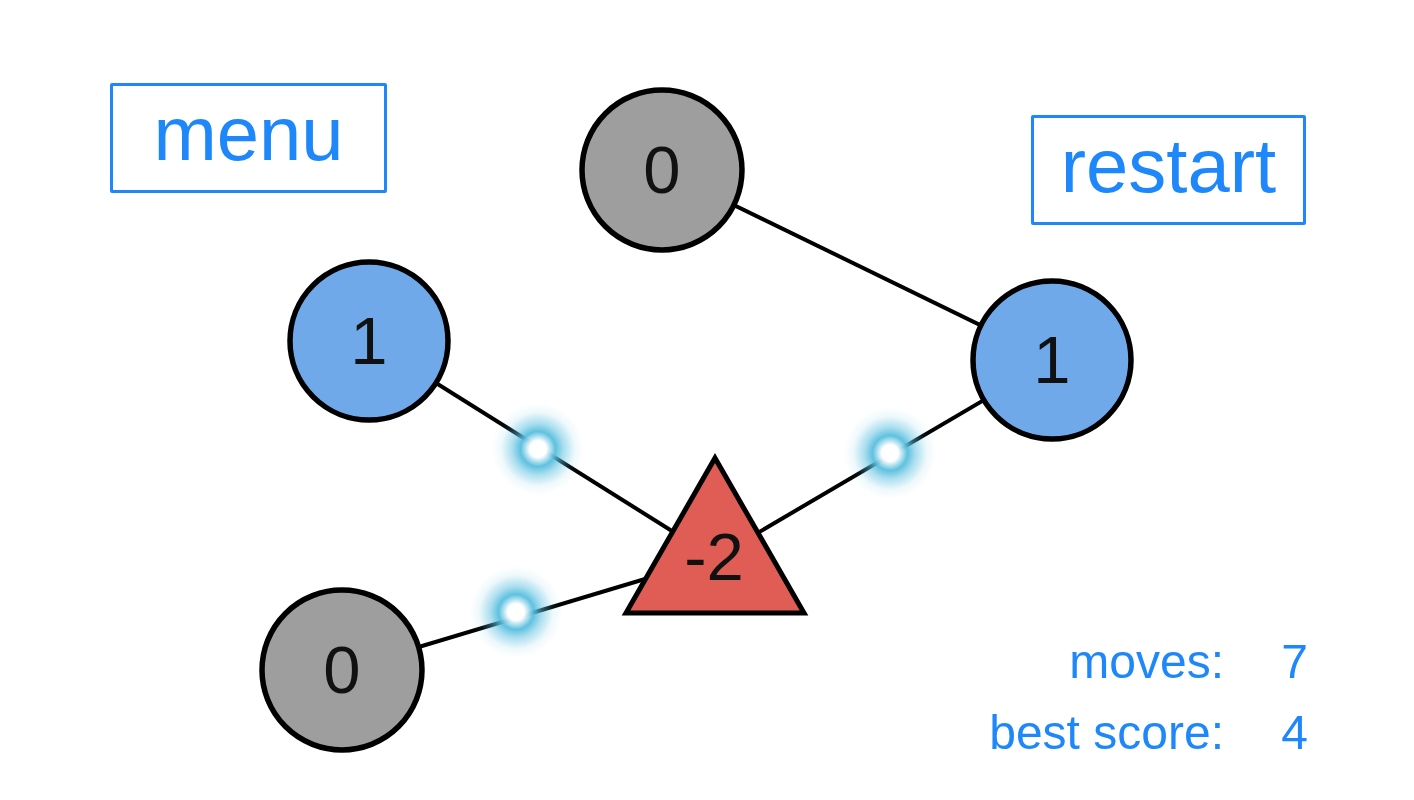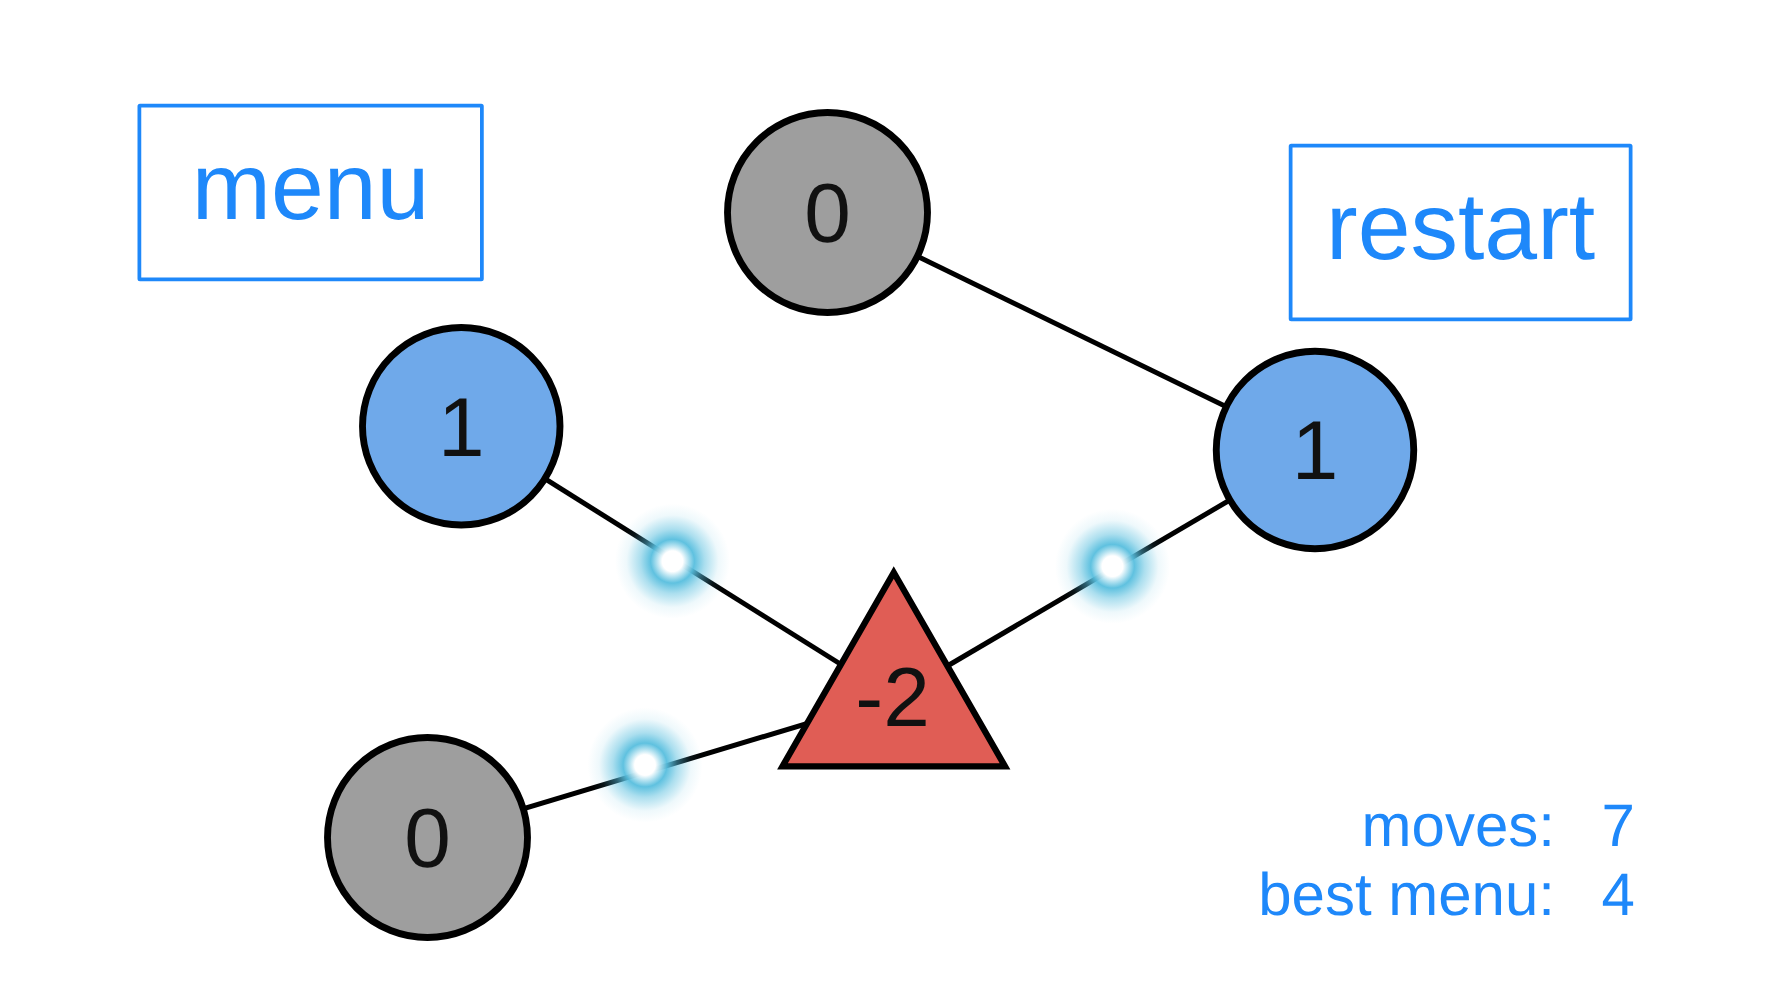--- a/index.html
+++ b/index.html
@@ -14,21 +14,21 @@
   #graph {
     position: absolute;
     left: 0; top: 0;
     width: 1414px;
     height: 800px;
     display: block;
   }
   .btn {
     position: absolute;
     top: 83px;
-    height: 142px;
+    height: 110px;
     box-sizing: border-box;
     background: #ffffff;
     border: 3px solid var(--accent);
     border-radius: 2px;
     color: var(--accent);
     font-family: "Liberation Sans", sans-serif;
     font-weight: 300;
     font-size: 76px;
     line-height: 1;
     display: flex;
@@ -44,20 +44,21 @@
     right: 106px;
     top: 636px;
     display: grid;
     grid-template-columns: auto 64px;
     row-gap: 4px;
     color: var(--accent);
     font-weight: 300;
     font-size: 48px;
     line-height: 51px;
     text-align: right;
+    gap: 20px;
   }
   .stat-label { text-align: right; }
   .stat-value { text-align: right; }
 </style>
 </head>
 <body>
 
 <div class="screen" style="--accent: #1E88FA;">
 
   <svg id="graph" viewBox="0 0 1414 800" xmlns="http://www.w3.org/2000/svg">
@@ -90,17 +91,17 @@
       <text x="342" y="670" dy="0.35em" text-anchor="middle" fill="#111111" font-family="&quot;Liberation Sans&quot;, sans-serif" font-size="67" font-weight="300" pointer-events="none">0</text>
     </svg>
 
   <button class="btn menu">menu</button>
 
   <button class="btn restart">restart</button>
 
   <div class="stats">
     <span class="stat-label">moves:</span>
     <span class="stat-value">7</span>
-    <span class="stat-label">best menu:</span>
+    <span class="stat-label">best score:</span>
     <span class="stat-value">4</span>
   </div>
 
 </div>
 
 </body></html>

